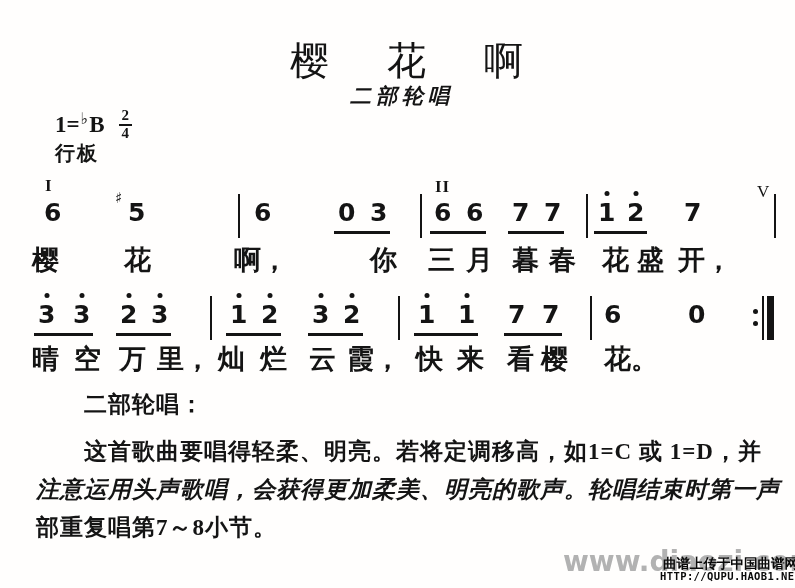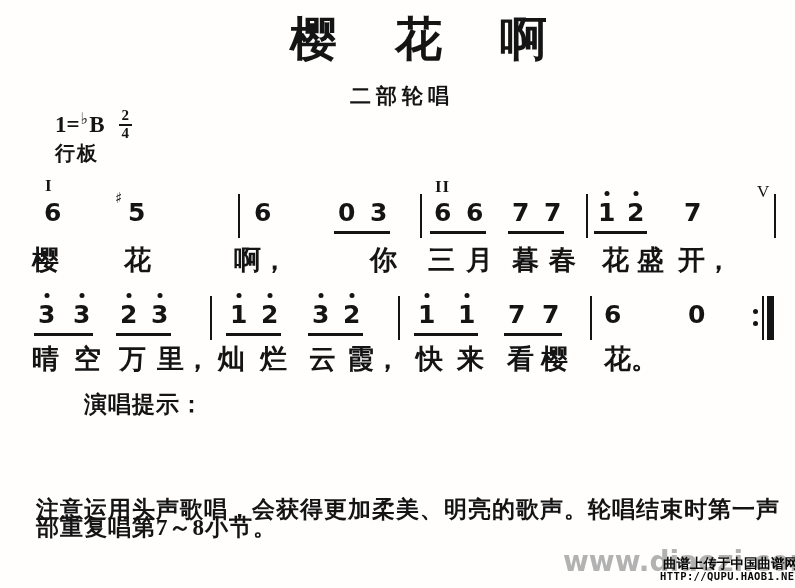--- a/index.html
+++ b/index.html
@@ -1,24 +1,24 @@
 <!DOCTYPE html>
 <html><head>
 <meta charset="utf-8">
 <style>
   html,body{margin:0;padding:0;background:#ffffff;}
   .page{
     position:relative;width:795px;height:588px;background:#fffefd;
     font-family:"Liberation Serif","DejaVu Serif",serif;color:#141414;overflow:hidden;
   }
   
-  .title{position:absolute;left:290px;top:14px;font-size:47px;font-weight:700;
+  .title{position:absolute;left:290px;top:40px;font-size:39px;font-weight:400;
          letter-spacing:58px;white-space:nowrap;line-height:1.1;}
   .subtitle{position:absolute;left:350px;top:82px;font-size:21px;font-weight:700;
-            letter-spacing:5px;white-space:nowrap;}
+            letter-spacing:5px;white-space:nowrap;font-style:italic;}
   .keysig{position:absolute;left:55px;top:106px;height:38px;display:flex;align-items:center;
           font-weight:700;font-size:23px;white-space:nowrap;}
   .keysig .flat{font-size:16px;vertical-align:super;position:relative;top:-7px;margin:0 1px;}
   .meter{display:inline-flex;flex-direction:column;align-items:center;margin-left:14px;
          font-size:15px;font-weight:700;line-height:1.05;}
   .meter .num{padding:0 3px;}
   .meter .den{border-top:2px solid #141414;padding:0 3px;}
   .tempo{position:absolute;left:55px;top:140px;font-size:20px;font-weight:700;letter-spacing:2px;}
   .credit{position:absolute;left:634px;font-size:20px;font-weight:600;white-space:nowrap;letter-spacing:1px;}
   .credit.c1{top:101px;word-spacing:5px;}
@@ -47,21 +47,21 @@
   .repeat-end .thick{position:absolute;}
   
   .lyric-line{position:absolute;left:0;width:795px;height:34px;font-size:27px;font-weight:600;}
   .lyric-line.y1{top:246px;}
   .lyric-line.y2{top:345px;}
   .lyric{position:absolute;top:0;white-space:nowrap;line-height:1.1;}
   
   .pn{position:absolute;font-size:23px;font-weight:600;letter-spacing:1px;white-space:nowrap;}
   .pn.h {left:84px;top:389px;}
   .pn.p1{left:84px;top:436px;}
-  .pn.p2{left:36px;top:494px;}
+  .pn.p2{left:36px;top:474px;font-style:italic;}
   .pn.p3{left:36px;top:512px;text-align:right;}
   
   .wm-name{position:absolute;left:622px;top:506px;font-family:"DejaVu Sans","Liberation Sans",sans-serif;
            font-size:42px;font-weight:700;color:#7d7d7d;letter-spacing:10px;white-space:nowrap;}
   .wm-url{position:absolute;left:563px;top:545px;font-family:"DejaVu Sans","Liberation Sans",sans-serif;
           font-size:28px;font-weight:700;color:#b2b2b2;white-space:nowrap;}
   .wm-upload{position:absolute;left:663px;top:555px;font-size:13.5px;font-weight:700;color:#0a0a0a;
              white-space:nowrap;}
   .wm-src{position:absolute;left:660px;top:570px;font-family:"DejaVu Sans Mono","Liberation Mono",monospace;
           font-size:10.5px;font-weight:700;color:#0a0a0a;letter-spacing:0.4px;white-space:nowrap;}
@@ -183,21 +183,22 @@
       <span class="lyric" style="left: 260px;">烂</span>
       <span class="lyric" style="left: 309px;">云</span>
       <span class="lyric" style="left: 347px;">霞，</span>
       <span class="lyric" style="left: 416px;">快</span>
       <span class="lyric" style="left: 457px;">来</span>
       <span class="lyric" style="left: 507px;">看</span>
       <span class="lyric" style="left: 541px;">樱</span>
       <span class="lyric" style="left: 604px;">花。</span>
     </div>
 
-  <div class="pn h">演唱提示：</div>
+  <div class="pn h">二部轮唱：</div>
+  <div class="pn p1">这首歌曲要唱得轻柔、明亮。若将定调移高，如1=C 或 1=D，并</div>
   <div class="pn p2">注意运用头声歌唱，会获得更加柔美、明亮的歌声。轮唱结束时第一声</div>
   <div class="pn p3">部重复唱第7～8小节。</div>
 
   <div class="wm-url">www.diaozi.com</div>
   <div class="wm-upload">曲谱上传于中国曲谱网</div>
   <div class="wm-src">HTTP://QUPU.HAOB1.NET</div>
 
 </div>
 
 </body></html>

